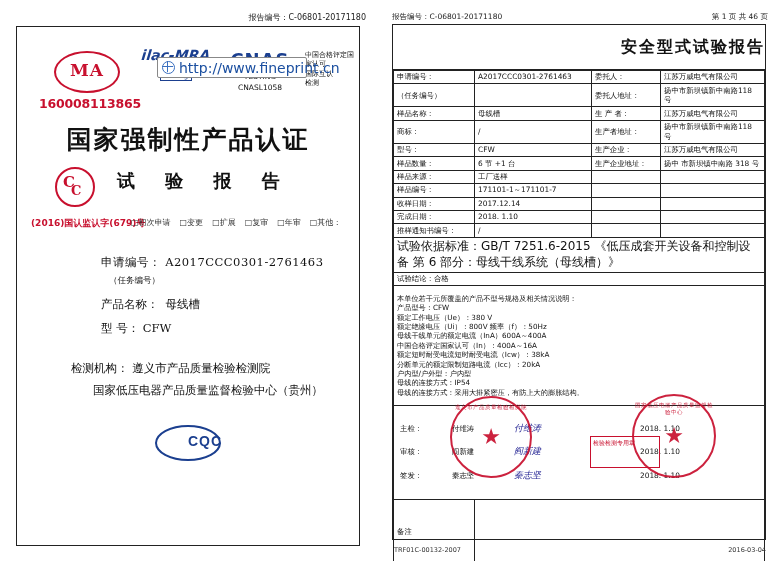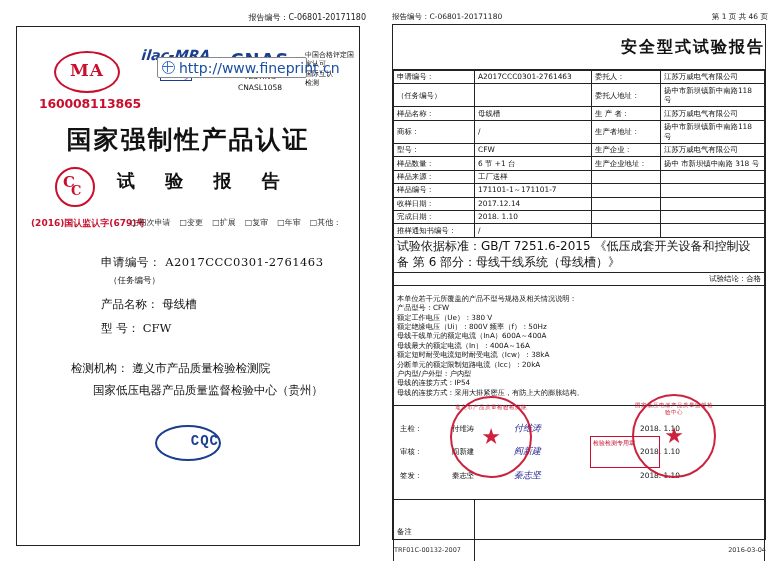--- a/index.html
+++ b/index.html
@@ -92,37 +92,37 @@
     position:absolute;top:190px;left:14px;font-size:9px;color:#c8102e;font-weight:bold;
   }
   .checkbox-row{
     position:absolute;top:190px;left:114px;font-size:8px;color:#333;text-align:center;
   }
   .checkbox-row span{margin-right:9px;}
 
   .field-line{position:absolute;font-size:11.5px;font-family:"DejaVu Serif","Liberation Serif",serif;color:#111;}
   .f-apply{top:228px;left:84px;letter-spacing:0.5px;}
   .f-task{top:248px;left:92px;font-size:8.5px;}
-  .f-prod{top:270px;left:84px;}
+  .f-prod{top:270px;left:84px;font-family:Liberation Mono, monospace;}
   .f-model{top:294px;left:84px;}
   .f-org{top:334px;left:54px;}
   .f-org2{top:356px;left:76px;}
 
   
   .cqc{
     position:absolute;left:0;right:0;top:398px;text-align:center;
   }
   .cqc-ellipse{
     display:inline-block;width:62px;height:32px;border:2px solid #1b3f8f;border-radius:50%;
     position:relative;
   }
   .cqc-ellipse span{
     position:absolute;left:0;right:0;top:6px;text-align:right;
     color:#1b3f8f;font-weight:bold;font-size:14px;letter-spacing:1px;
-    font-family:Liberation Mono, monospace;
+    font-family:Liberation Sans, sans-serif;
     margin-left:31px;
   }
 
   
   .right-sheet{position:absolute;left:390px;top:8px;width:380px;height:548px;}
   .r-topline{position:absolute;top:4px;left:2px;font-size:7.5px;}
   .r-topright{position:absolute;top:4px;right:2px;font-size:7.5px;}
   .r-box{
     position:absolute;left:2px;top:16px;width:374px;height:516px;
     border:1px solid #222;box-sizing:border-box;
@@ -142,21 +142,21 @@
   table.grid td{
     border:1px solid #222;padding:1.4px 3px;vertical-align:middle;
     line-height:1.3;
   }
   .lbl{width:74px;}
   .val{width:110px;}
   .lbl2{width:62px;}
   .wide{}
 
   .std-block{font-size:12px;line-height:1.45;}
-  .concl{font-size:7.4px;text-align:right;}
+  .concl{font-size:7.4px;}
   .desc-cell{font-size:7.2px;line-height:1.5;height:116px;vertical-align:top;padding-top:3px;}
   .sign-cell{height:90px;vertical-align:top;position:relative;}
   .remark-cell{height:62px;vertical-align:top;}
 
   .sig-row td{height:21px;}
   .sig-name{font-family:"DejaVu Serif",serif;font-style:italic;font-size:9px;color:#1b1b8f;}
 
   
   .stamp{
     position:absolute;border:2px solid #c8102e;border-radius:50%;
@@ -349,21 +349,21 @@
             </td>
           </tr>
 
           <tr>
             <td colspan="4" class="desc-cell">
               <div>本单位若干元所覆盖的产品不型号规格及相关情况说明：</div>
               <div>产品型号：CFW</div>
               <div>额定工作电压（Ue）：380 V</div>
               <div>额定绝缘电压（Ui）：800V   频率（f）：50Hz</div>
               <div>母线干线单元的额定电流（InA）600A～400A</div>
-              <div>母线最大的额定电流（In）：400A～16A</div>
+              <div>中国合格评定国家认可（In）：400A～16A</div>
               <div>额定短时耐受电流短时耐受电流（Icw）：38kA</div>
               <div>分断单元的额定限制短路电流（Icc）：20kA</div>
               <div>户内型/户外型：户内型</div>
               <div>母线的连接方式：IP54</div>
               <div>母线的连接方式：采用大排紧密压，有防上大的膨胀结构。</div>
             </td>
           </tr>
 
           <tr>
             <td colspan="4" class="sign-cell">

